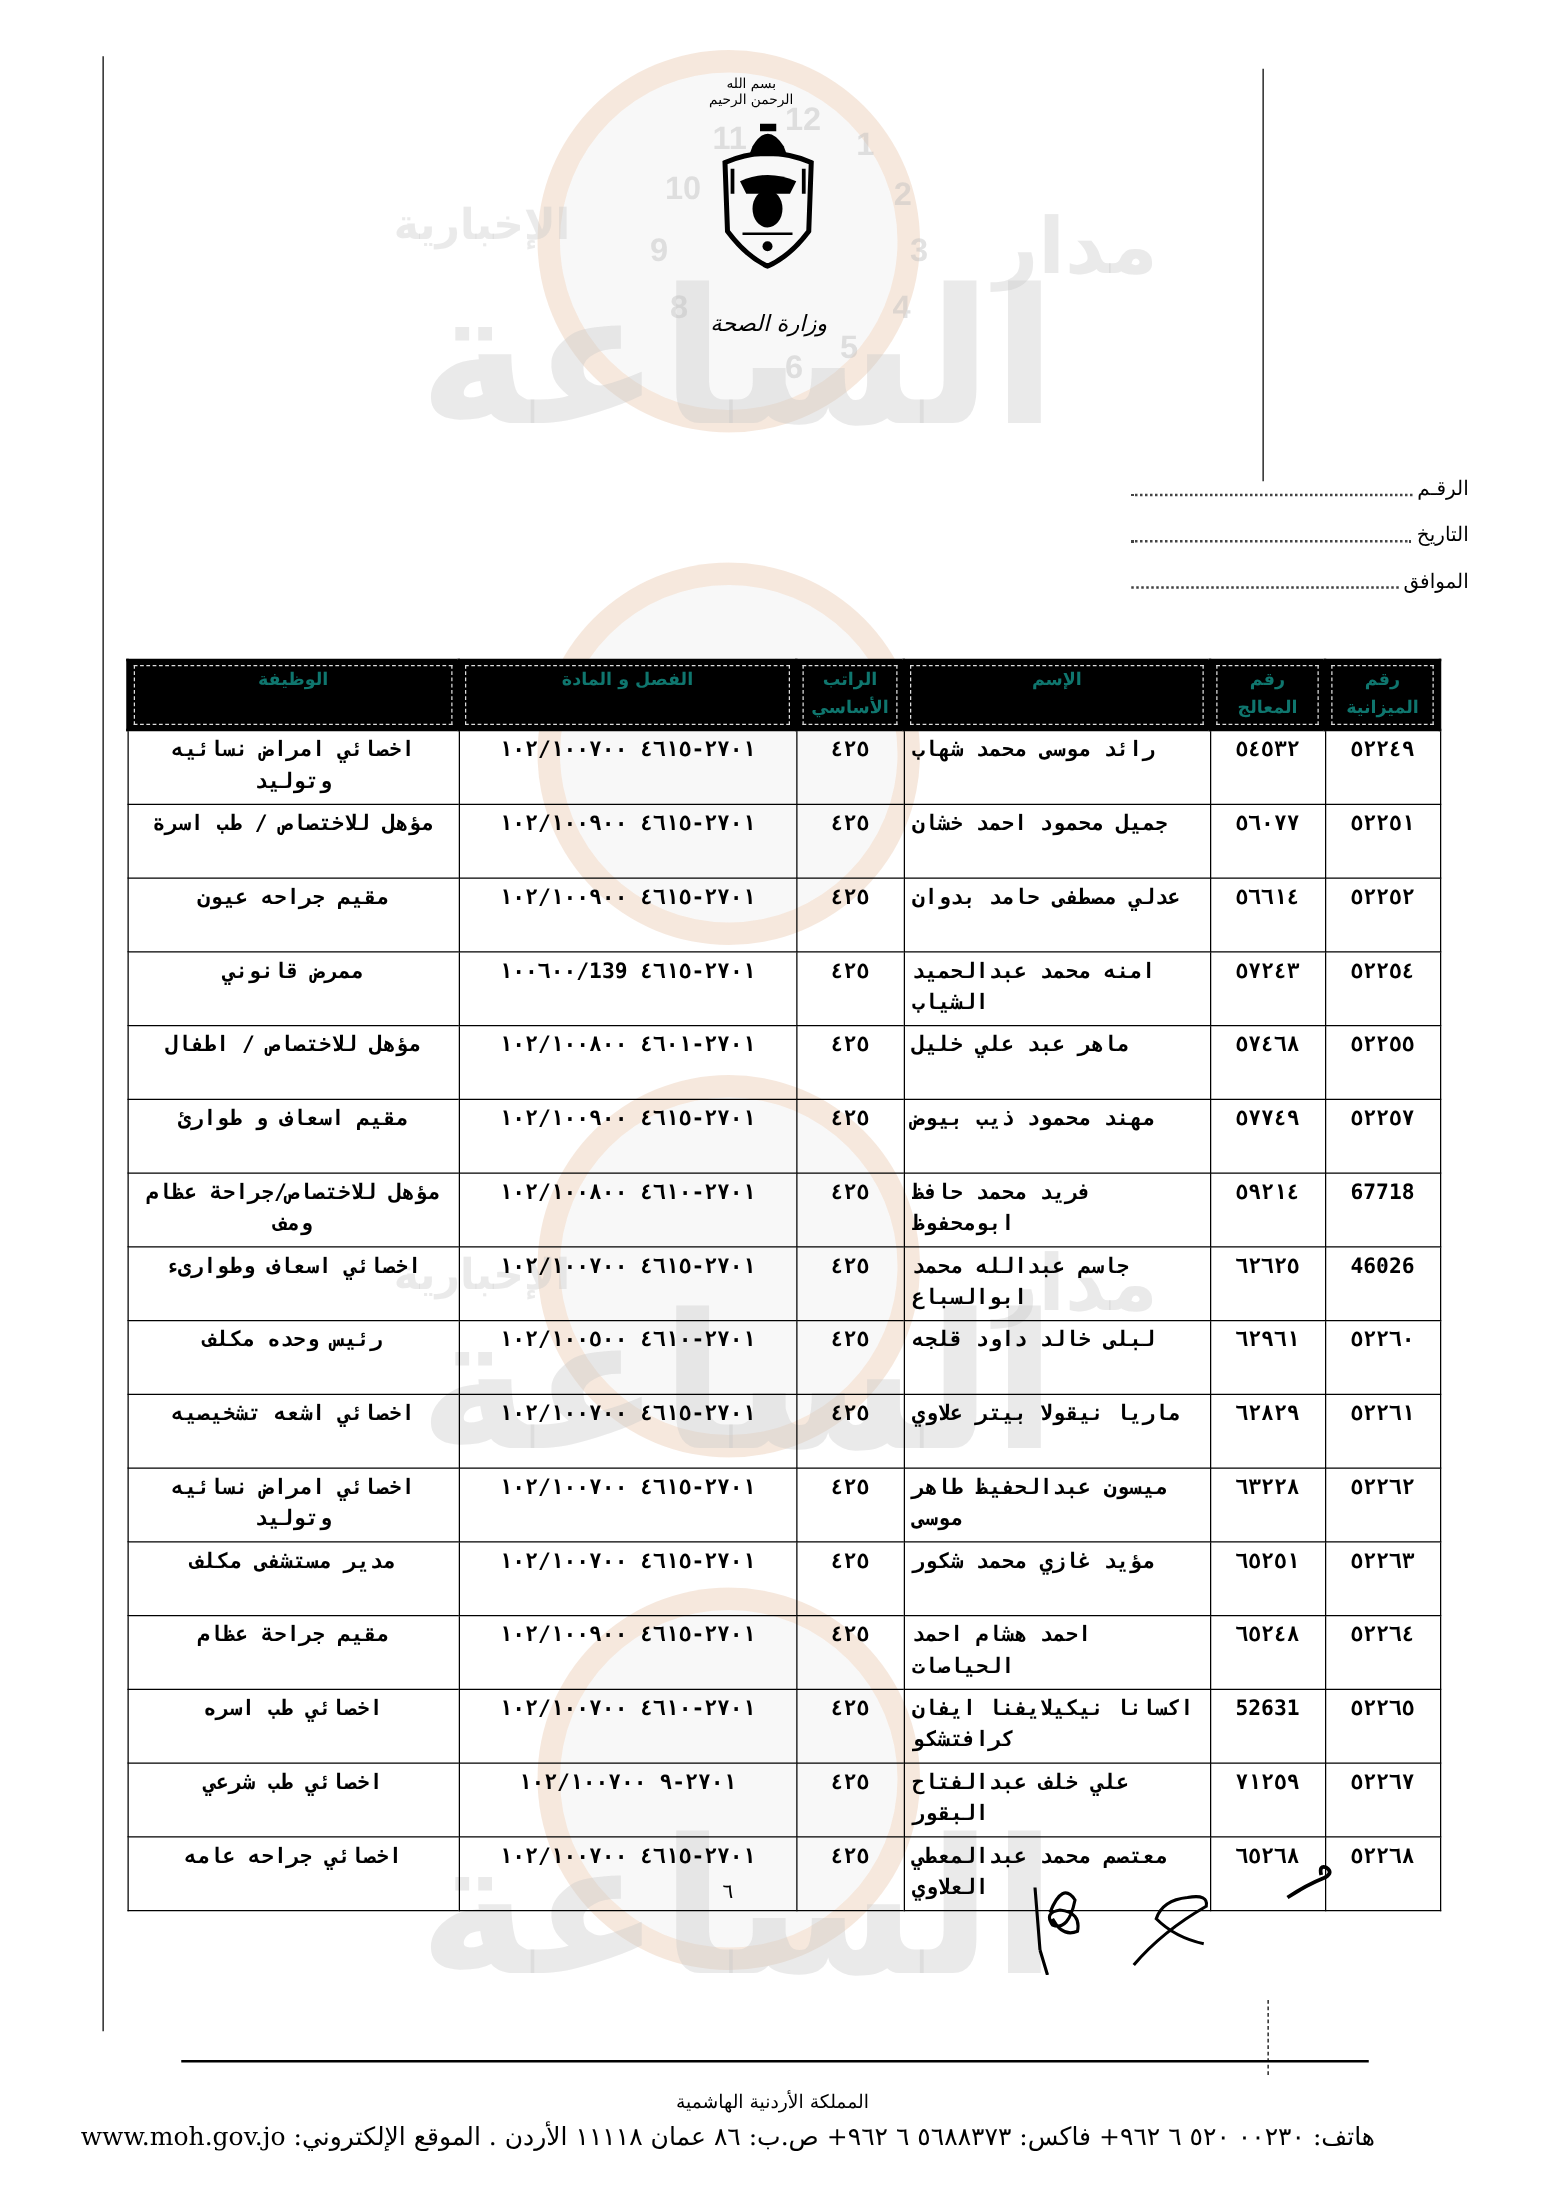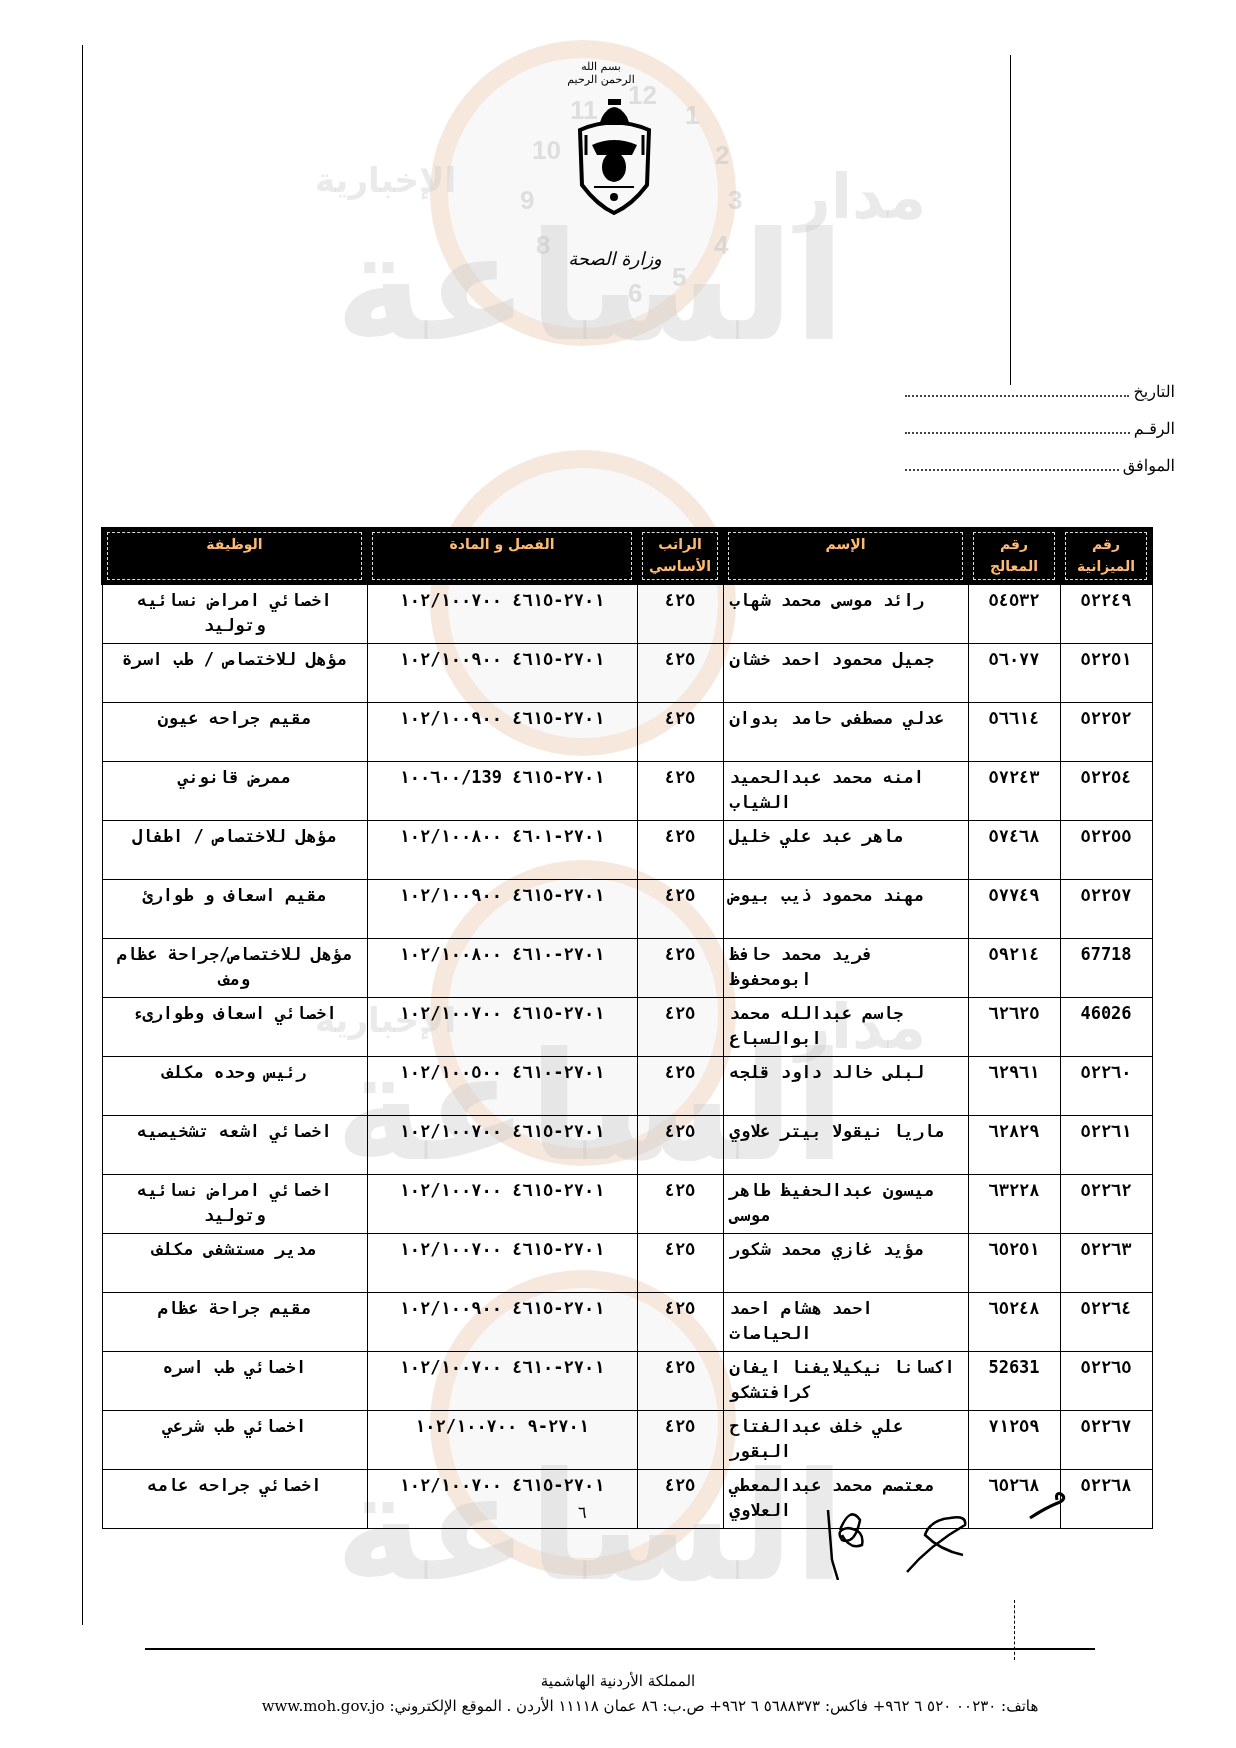--- a/index.html
+++ b/index.html
@@ -13,32 +13,32 @@
   
   .basmala{position:absolute;left:566px;top:60px;width:70px;text-align:center;font-family:"DejaVu Serif",serif;font-size:11px;}
   .crest{position:absolute;left:572px;top:95px;width:85px;height:120px;}
   .ministry{position:absolute;left:555px;top:248px;width:120px;text-align:center;font-family:"DejaVu Serif",serif;font-size:18px;font-style:italic;}
   .ref-fields{position:absolute;left:905px;top:364px;width:270px;direction:rtl;}
   .ref-row{height:37px;display:flex;align-items:flex-end;font-family:"Liberation Sans",sans-serif;font-size:16px;}
   .ref-row .lbl{white-space:nowrap;}
   .ref-row .dots{flex:1;border-bottom:2px dotted #444;margin:0 4px 4px 0;height:1px;}
   
   table.roster{position:absolute;left:101px;top:527px;width:1050px;border-collapse:collapse;direction:rtl;table-layout:fixed;}
-  table.roster th{background:#000;color:#fdba74;height:54px;border:2px solid #000;font-family:"DejaVu Sans",sans-serif;font-size:14px;font-weight:bold;padding:0 4px;vertical-align:top;line-height:22px;margin-left:44px;}
+  table.roster th{background:#000;color:#0f766e;height:54px;border:2px solid #000;font-family:"DejaVu Sans",sans-serif;font-size:14px;font-weight:bold;padding:0 4px;vertical-align:top;line-height:22px;margin-left:44px;}
   table.roster th .inner{border:1px dashed #ddd;height:46px;margin-top:3px;display:flex;align-items:flex-start;justify-content:center;}
   table.roster td{border:1.5px solid #000;height:55px;vertical-align:top;font-family:"DejaVu Sans Mono",monospace;font-size:17px;font-weight:bold;padding:3px 6px 0 6px;line-height:25px;}
   td.c-num,td.c-fin,td.c-grade{text-align:center;}
   td.c-name{text-align:left;}
   td.c-job{text-align:center;}
   td.c-chapter{text-align:center;direction:rtl;white-space:nowrap;font-size:16px;}
   .pagenum{position:absolute;left:578px;top:1503px;font-family:"DejaVu Sans",sans-serif;font-size:16px;}
   .sig{position:absolute;}
   .footer-line{position:absolute;left:145px;top:1648px;width:950px;height:2px;background:#000;}
   .footer-kingdom{position:absolute;left:0;width:1236px;top:1672px;text-align:center;font-family:"DejaVu Serif",serif;font-size:15px;}
-  .footer-contact{position:absolute;left:200px;width:900px;top:1697px;text-align:center;font-family:"DejaVu Serif",serif;font-size:15px;direction:rtl;white-space:nowrap;}
+  .footer-contact{position:absolute;left:200px;width:900px;top:1697px;text-align:center;font-family:"DejaVu Serif",serif;font-size:20px;direction:rtl;white-space:nowrap;}
 </style>
 </head>
 <body>
 
 <div class="page">
 
   <div class="vline" style="left:82px;top:45px;height:1580px;"></div>
   <div class="vline" style="left:1010px;top:55px;height:330px;"></div>
   <div class="vline" style="left:1014px;top:1600px;height:60px;border-left:1px dashed #000;background:none;"></div>
 
@@ -75,25 +75,25 @@
     <path d="M14 40 L14 60 M71 40 L71 60" stroke="#000" stroke-width="3"></path>
     <path d="M20 50 Q42 40 65 50 L60 60 L25 60 Z" fill="#000"></path>
     <ellipse cx="42" cy="72" rx="12" ry="15" fill="#000"></ellipse>
     <line x1="22" y1="92" x2="62" y2="92" stroke="#000" stroke-width="2"></line>
     <circle cx="42" cy="102" r="4" fill="#000"></circle>
   </svg>
   <div class="ministry">وزارة الصحة</div>
 
   <div class="ref-fields">
     <div class="ref-row">
-      <span class="lbl">التاريخ</span>
+      <span class="lbl">الرقـم</span>
       <span class="dots"></span>
     </div>
     <div class="ref-row">
-      <span class="lbl">الرقـم</span>
+      <span class="lbl">التاريخ</span>
       <span class="dots"></span>
     </div>
     <div class="ref-row">
       <span class="lbl">الموافق</span>
       <span class="dots"></span>
     </div>
   </div>
 
   <table class="roster">
     <colgroup>

